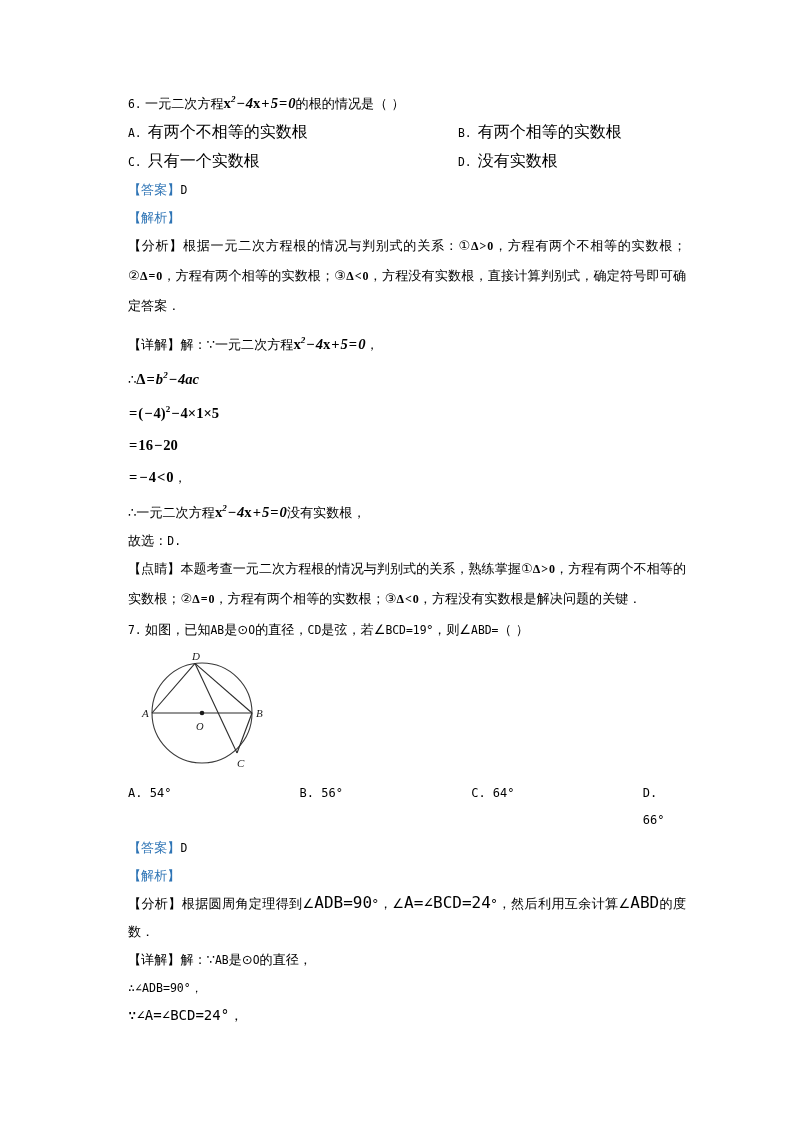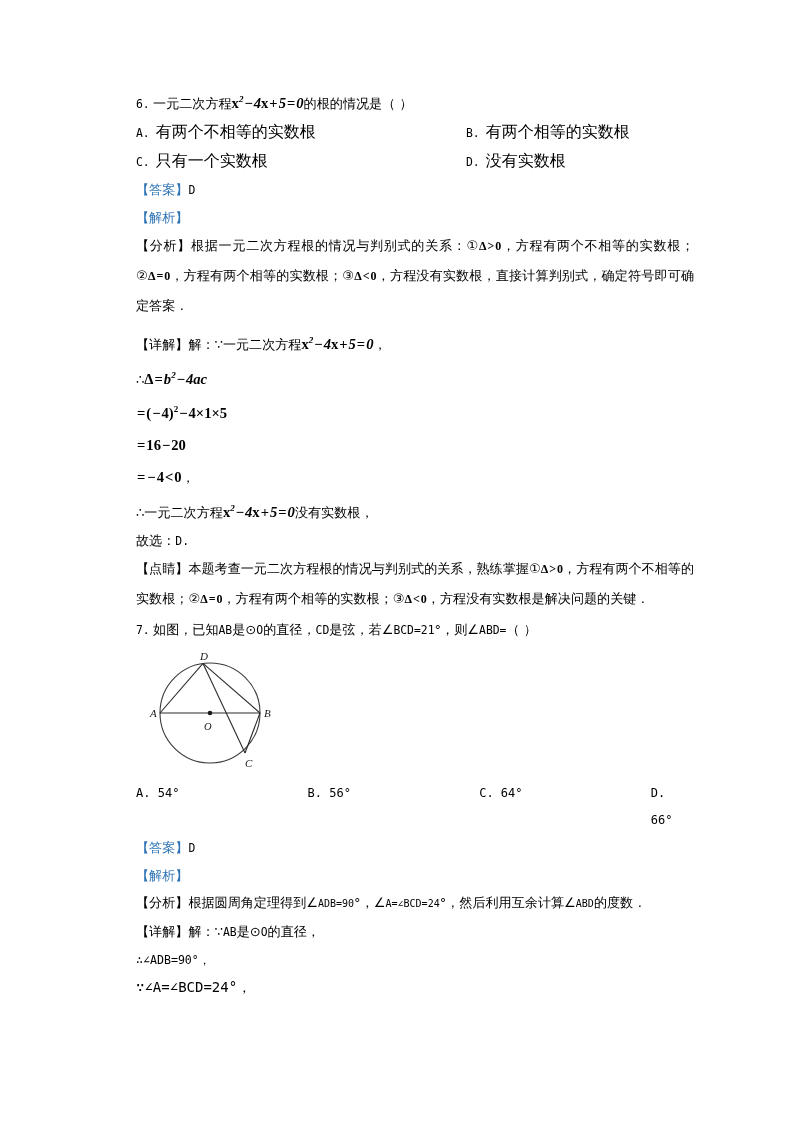--- a/index.html
+++ b/index.html
@@ -17,21 +17,21 @@
   }
   .page {
     position: absolute;
     left: 0; top: 0;
     width: 794px;
     height: 1123px;
     background: #ffffff;
   }
   .content {
     position: absolute;
-    left: 136px;
+    left: 128px;
     top: 86px;
     width: 558px;
   }
 
   
   .line {
     font-size: 13.3px;
     line-height: 27px;
     color: #000;
     white-space: nowrap;
@@ -70,21 +70,21 @@
   
   .para {
     font-family: "DejaVu Sans", "Liberation Sans", sans-serif;
     font-size: 13.1px;
     line-height: 30px;
     text-align: justify;
     text-justify: inter-ideograph;
     color: #000;
   }
   .para .math { font-size: 12px; }
-  .para .ascii { font-family: "DejaVu Sans Mono","Liberation Mono",monospace; font-size: 10px; }
+  .para .ascii { font-family: "DejaVu Sans Mono","Liberation Mono",monospace; font-size: 16px; }
 
   
   .opts {
     display: flex;
     line-height: 27px;
   }
   .opt {
     display: flex;
     align-items: baseline;
   }
@@ -199,21 +199,21 @@
     <div class="line tight">
       <span class="cjk">故选：</span><span class="ascii">D</span><span class="ascii">.</span>
     </div>
 
     <div class="para">
       <span class="cjk">【点睛】</span><span class="cjk">本题考查一元二次方程根的情况与判别式的关系，熟练掌握①</span><span class="math"><span class="up">Δ</span><span class="op">&gt;</span><span class="up">0</span></span><span class="cjk">，方程有两个不相等的实数根；②</span><span class="math"><span class="up">Δ</span><span class="op">=</span><span class="up">0</span></span><span class="cjk">，方程有两个相等的实数根；③</span><span class="math"><span class="up">Δ</span><span class="op">&lt;</span><span class="up">0</span></span><span class="cjk">，方程没有实数根是解决问题的关键．</span>
     </div>
 
     <div class="line" style="margin-top:2px;">
       <span class="ascii">7.</span>
-      <span class="cjk">如图，已知</span><span class="ascii">AB</span><span class="cjk">是⊙</span><span class="ascii">O</span><span class="cjk">的直径，</span><span class="ascii">CD</span><span class="cjk">是弦，若∠</span><span class="ascii">BCD=21</span><span class="cjk">°</span><span class="cjk">，则∠</span><span class="ascii">ABD=</span><span class="cjk">（        ）</span>
+      <span class="cjk">如图，已知</span><span class="ascii">AB</span><span class="cjk">是⊙</span><span class="ascii">O</span><span class="cjk">的直径，</span><span class="ascii">CD</span><span class="cjk">是弦，若∠</span><span class="ascii">BCD=19</span><span class="cjk">°</span><span class="cjk">，则∠</span><span class="ascii">ABD=</span><span class="cjk">（        ）</span>
     </div>
 
     <div class="figure">
       <svg width="160" height="126" viewBox="0 0 160 126" xmlns="http://www.w3.org/2000/svg">
 
         <circle cx="62" cy="63" r="50" fill="none" stroke="#3a3a3a" stroke-width="1.1"></circle>
 
         <line x1="12" y1="63" x2="112" y2="63" stroke="#2b2b2b" stroke-width="1.2"></line>
 
         <line x1="12" y1="63" x2="55" y2="13.4" stroke="#2b2b2b" stroke-width="1.1"></line>

